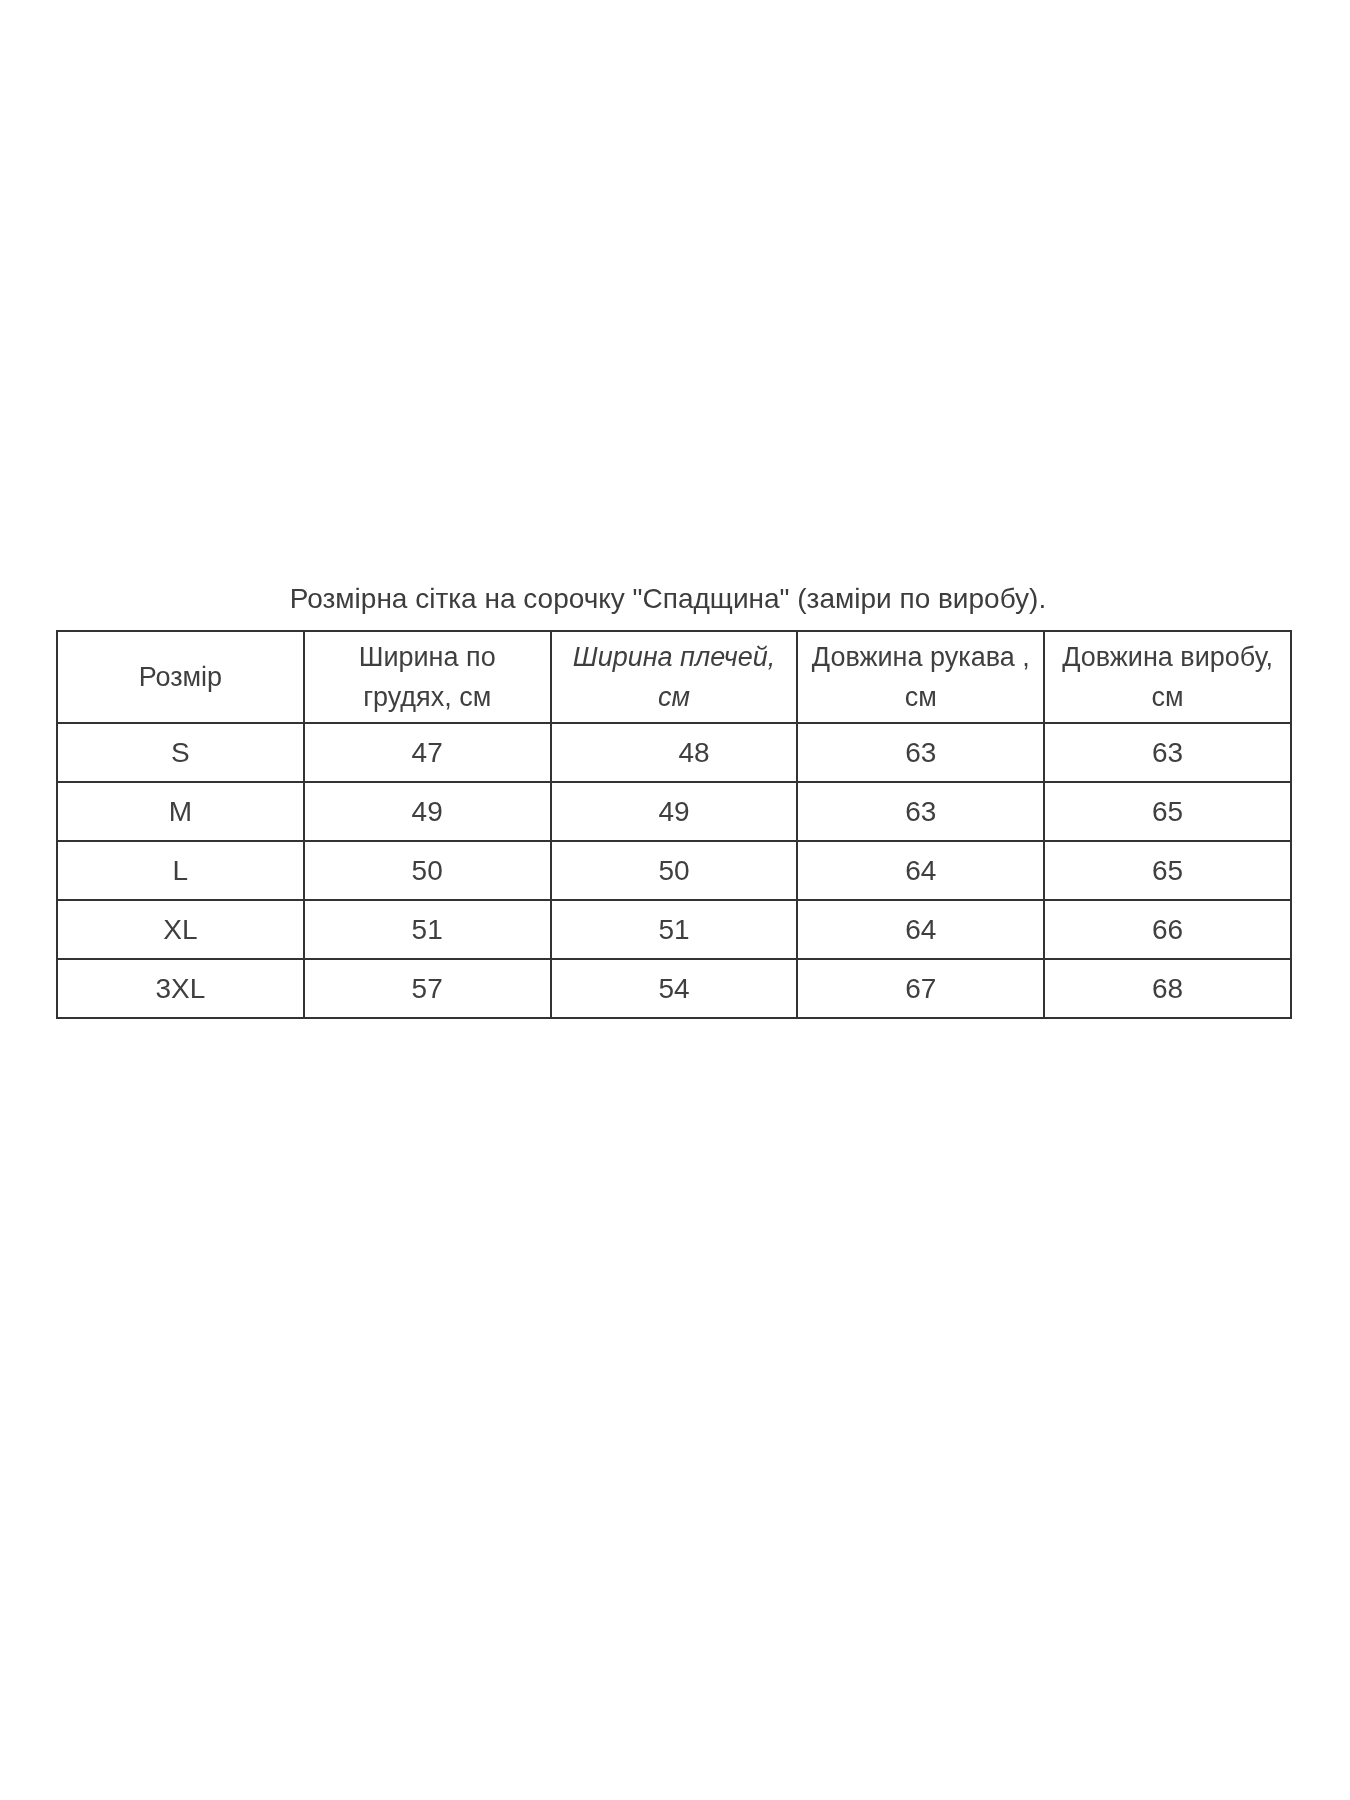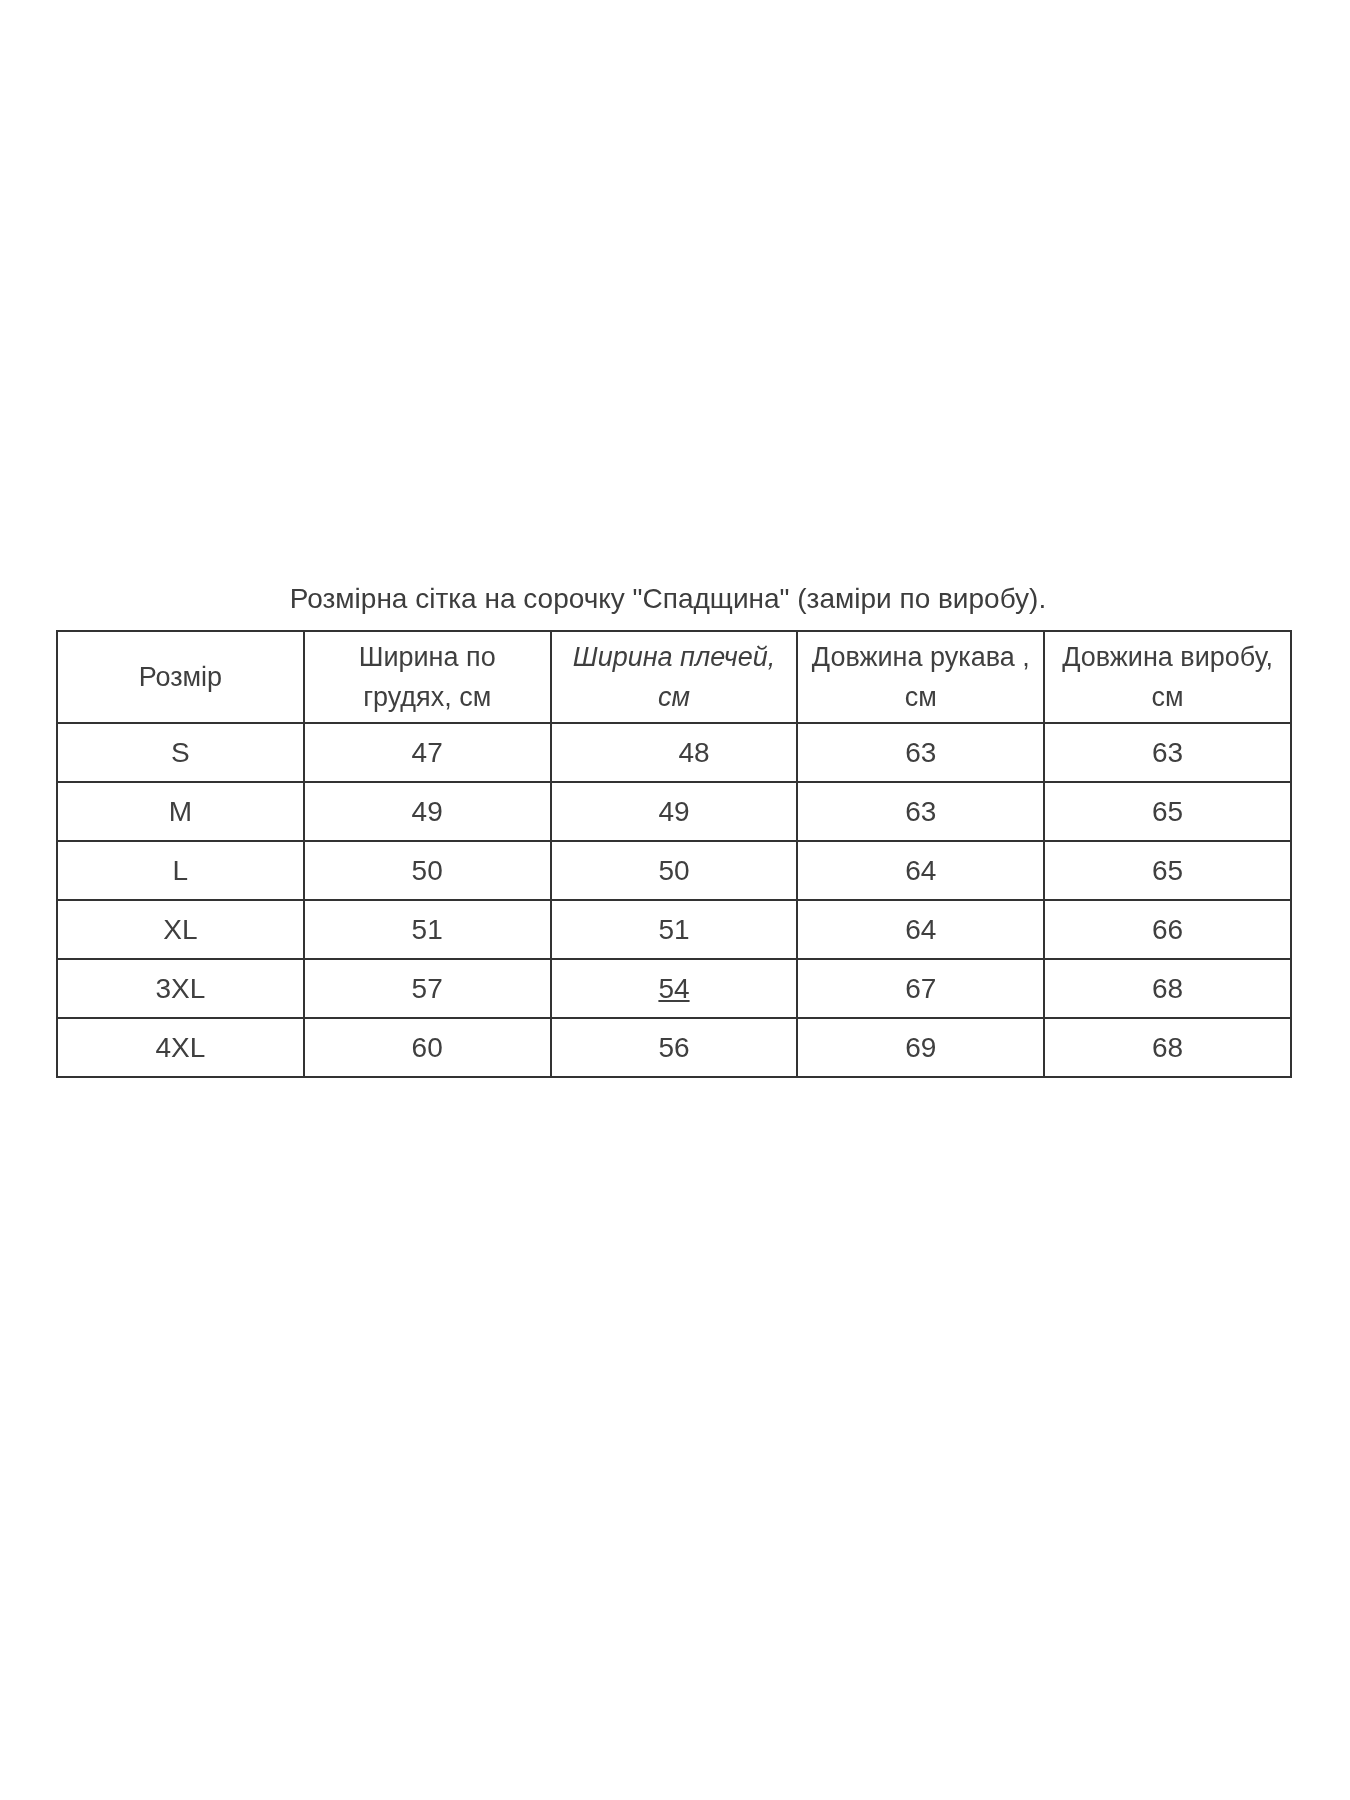--- a/index.html
+++ b/index.html
@@ -116,26 +116,19 @@
         <tr>
           <td style="border-color: rgb(51, 51, 51);">XL</td>
           <td style="border-color: rgb(51, 51, 51);">51</td>
           <td style="border-color: rgb(51, 51, 51);">51</td>
           <td style="border-color: rgb(51, 51, 51);">64</td>
           <td style="border-color: rgb(51, 51, 51);">66</td>
         </tr>
         <tr>
           <td style="border-color: rgb(51, 51, 51);">3XL</td>
           <td style="border-color: rgb(51, 51, 51); margin-left: 24px;">57</td>
-          <td style="border-color: rgb(51, 51, 51); text-decoration: underline;">54</td>
+          <td style="border-color: rgb(51, 51, 51);">54</td>
           <td style="border-color: rgb(51, 51, 51);">67</td>
-          <td style="border-color: rgb(51, 51, 51);">68</td>
-        </tr>
-        <tr>
-          <td style="border-color: rgb(51, 51, 51);">4XL</td>
-          <td style="border-color: rgb(51, 51, 51);">60</td>
-          <td style="border-color: rgb(51, 51, 51);">56</td>
-          <td style="border-color: rgb(51, 51, 51);">69</td>
           <td style="border-color: rgb(51, 51, 51);">68</td>
         </tr>
       </tbody>
   </table>
 </div>
 
 </body></html>

